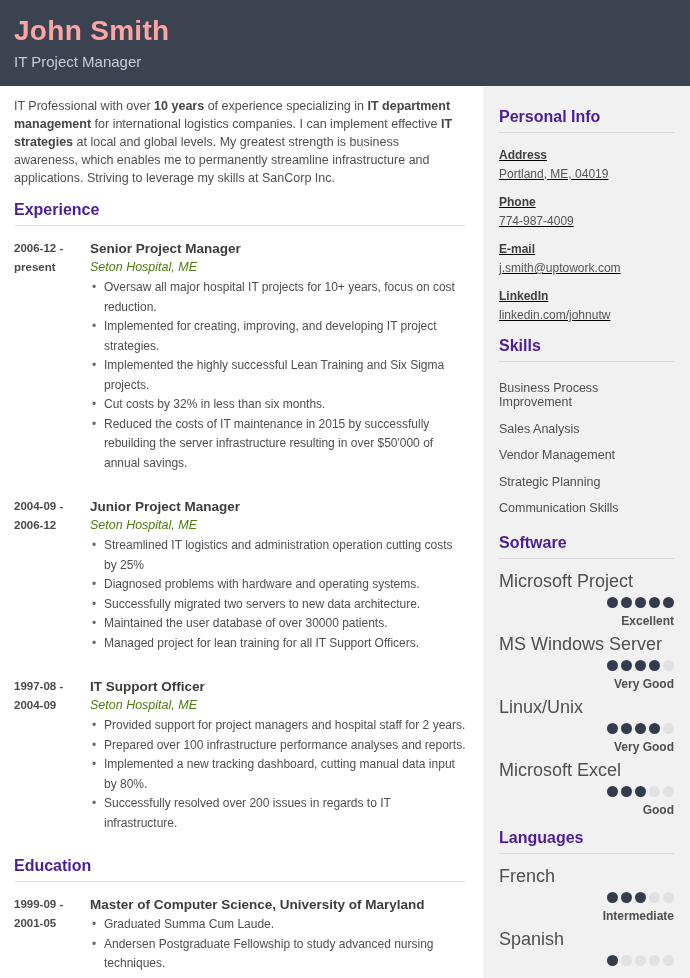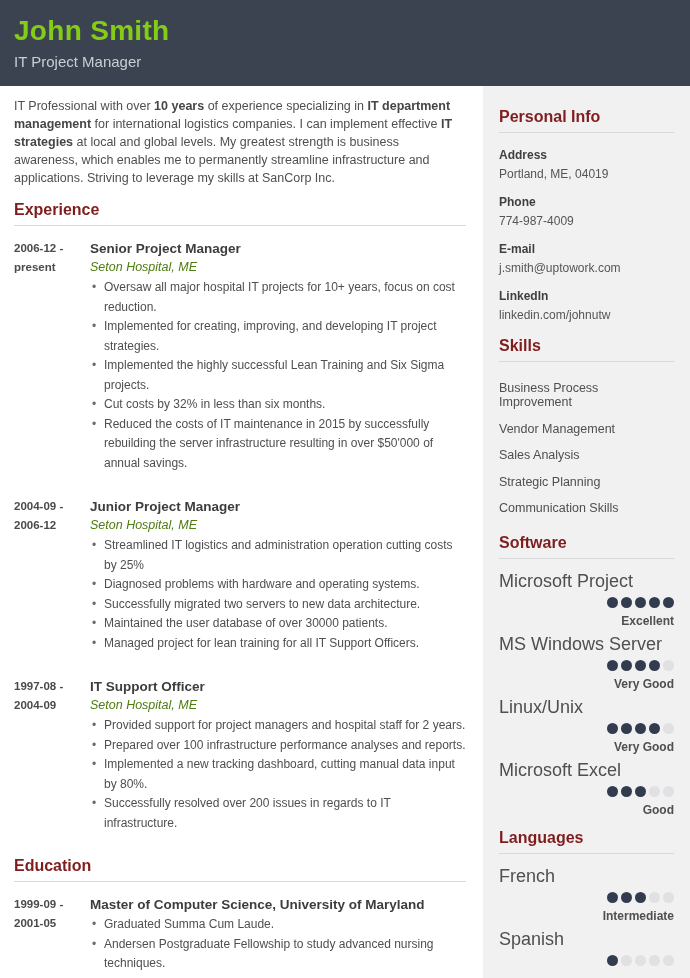--- a/index.html
+++ b/index.html
@@ -2,48 +2,48 @@
 <html><head>
 <meta charset="utf-8">
 <style>
   * { box-sizing: border-box; }
   html, body { margin: 0; padding: 0; background: #fff; }
   body { font-family: "Liberation Sans", sans-serif; }
   .page { width: 690px; height: 978px; background: #ffffff; overflow: hidden; display: flex; flex-direction: column; }
 
   
   .header { background: #3b4351; color: #fff; height: 86px; flex-shrink: 0; padding: 15px 24px 0 14px; }
-  .name { font-size: 28px; font-weight: bold; color: #84cc16; letter-spacing: 0.3px; line-height: 32px; margin: 0; }
+  .name { font-size: 28px; font-weight: bold; color: #fca5a5; letter-spacing: 0.3px; line-height: 32px; margin: 0; }
   .job-title { font-size: 15px; color: #c9cdd4; line-height: 20px; margin-top: 5px; }
 
   
   .content { flex: 1; display: flex; min-height: 0; border-radius: 12px; }
   .main { width: 483px; flex-shrink: 0; background: #ffffff; padding: 11px 17px 0 14px; }
   .sidebar { flex: 1; background: #f1f1f2; padding: 10px 16px 0 16px; }
 
   
   .summary { font-size: 12.5px; color: #4f4f4f; line-height: 18px; margin: 0; }
   .summary .b { font-weight: bold; color: #464646; }
 
   
-  .section-heading { font-size: 16px; font-weight: bold; color: #7f1d1d; padding: 0 0 6px 0; border-bottom: 1px solid #d9d9da; margin: 14px 0 13px 0; }
+  .section-heading { font-size: 16px; font-weight: bold; color: #4c1d95; padding: 0 0 6px 0; border-bottom: 1px solid #d9d9da; margin: 14px 0 13px 0; }
   .sidebar .section-heading { margin-top: 12px; }
 
   
   .entry { display: flex; margin-bottom: 24px; }
   .entry-dates { width: 76px; flex-shrink: 0; font-size: 11.5px; font-weight: bold; color: #4a4a4a; line-height: 19px; }
   .entry-body { flex: 1; }
   .entry-title { font-size: 13.5px; font-weight: bold; color: #3d3d3d; line-height: 19px; }
   .entry-company { font-size: 12.5px; font-style: italic; color: #4d7c0f; line-height: 19px; }
   .bullets { margin: 1px 0 0 0; padding: 0; list-style: none; }
   .bullets li { font-size: 12px; color: #4f4f4f; line-height: 19.5px; padding-left: 14px; position: relative; }
   .bullets li::before { content: "\2022"; position: absolute; left: 2px; color: #6b6b6b; }
 
   
-  .field { margin-bottom: 9px; }
+  .field { margin-bottom: 9px; text-decoration: underline; }
   .field-label { font-size: 12px; font-weight: bold; color: #3f3f3f; line-height: 19px; }
   .field-line { font-size: 12px; color: #555; line-height: 19px; }
 
   
   .skill-item { font-size: 12.5px; color: #4f4f4f; padding: 6px 0 6.5px 0; }
 
   
   .rated-item { margin-bottom: 7px; }
   .rated-name { font-size: 18px; color: #4f4f4f; line-height: 18px; margin-bottom: 7px; }
   .dots { text-align: right; line-height: 0; margin-bottom: 6px; }
@@ -164,22 +164,22 @@
         </div>
         <div class="field">
           <div class="field-label">LinkedIn</div>
           <div class="field-line">linkedin.com/johnutw</div>
         </div>
       </div>
 
       <div>
         <h2 class="section-heading">Skills</h2>
         <div class="skill-item">Business Process Improvement</div>
+        <div class="skill-item">Sales Analysis</div>
         <div class="skill-item">Vendor Management</div>
-        <div class="skill-item">Sales Analysis</div>
         <div class="skill-item">Strategic Planning</div>
         <div class="skill-item">Communication Skills</div>
       </div>
 
       <div>
         <h2 class="section-heading">Software</h2>
 
         <div class="rated-item">
           <div class="rated-name">Microsoft Project</div>
           <div class="dots"><span class="dot filled"></span><span class="dot filled"></span><span class="dot filled"></span><span class="dot filled"></span><span class="dot filled"></span></div>

